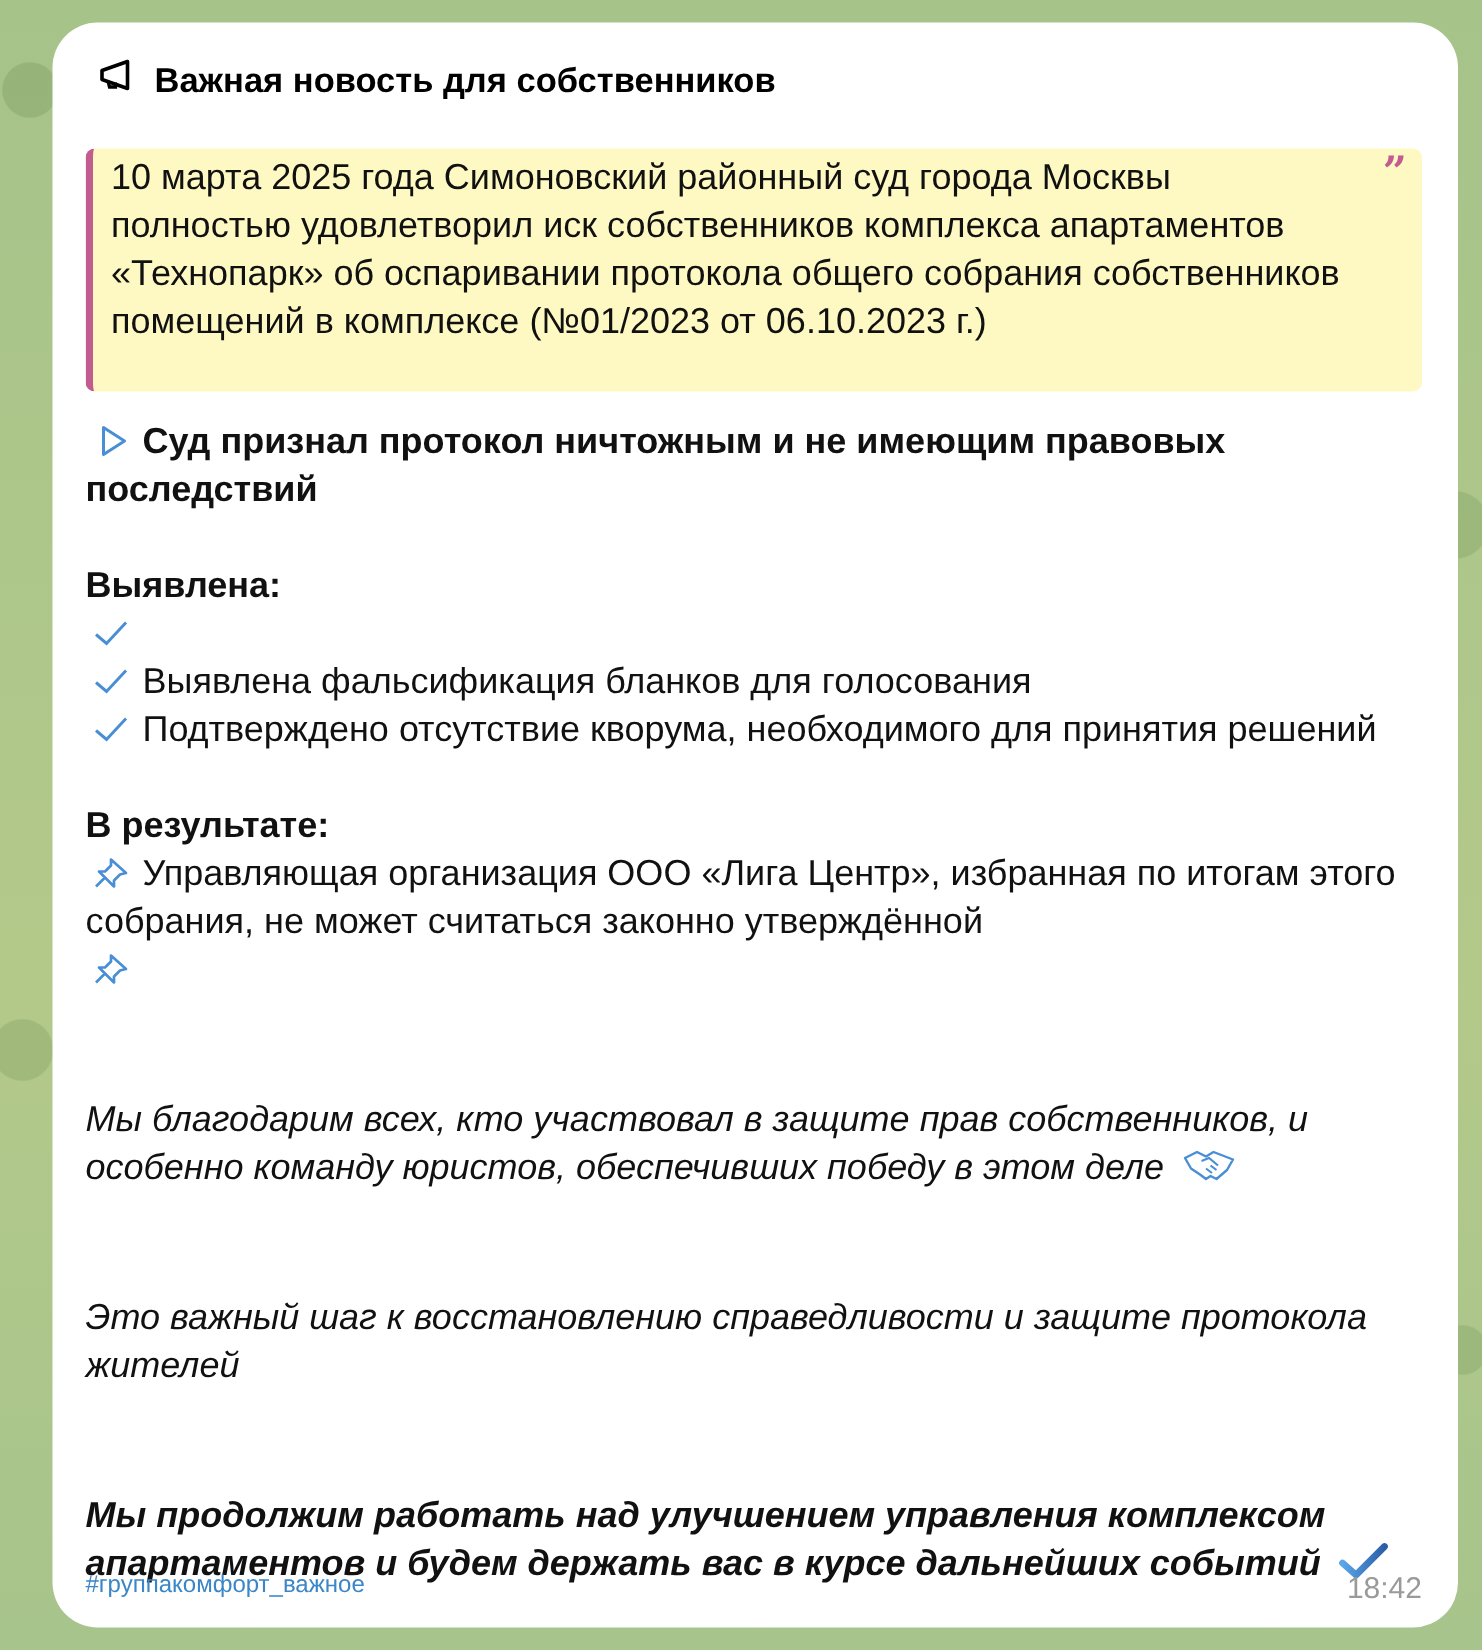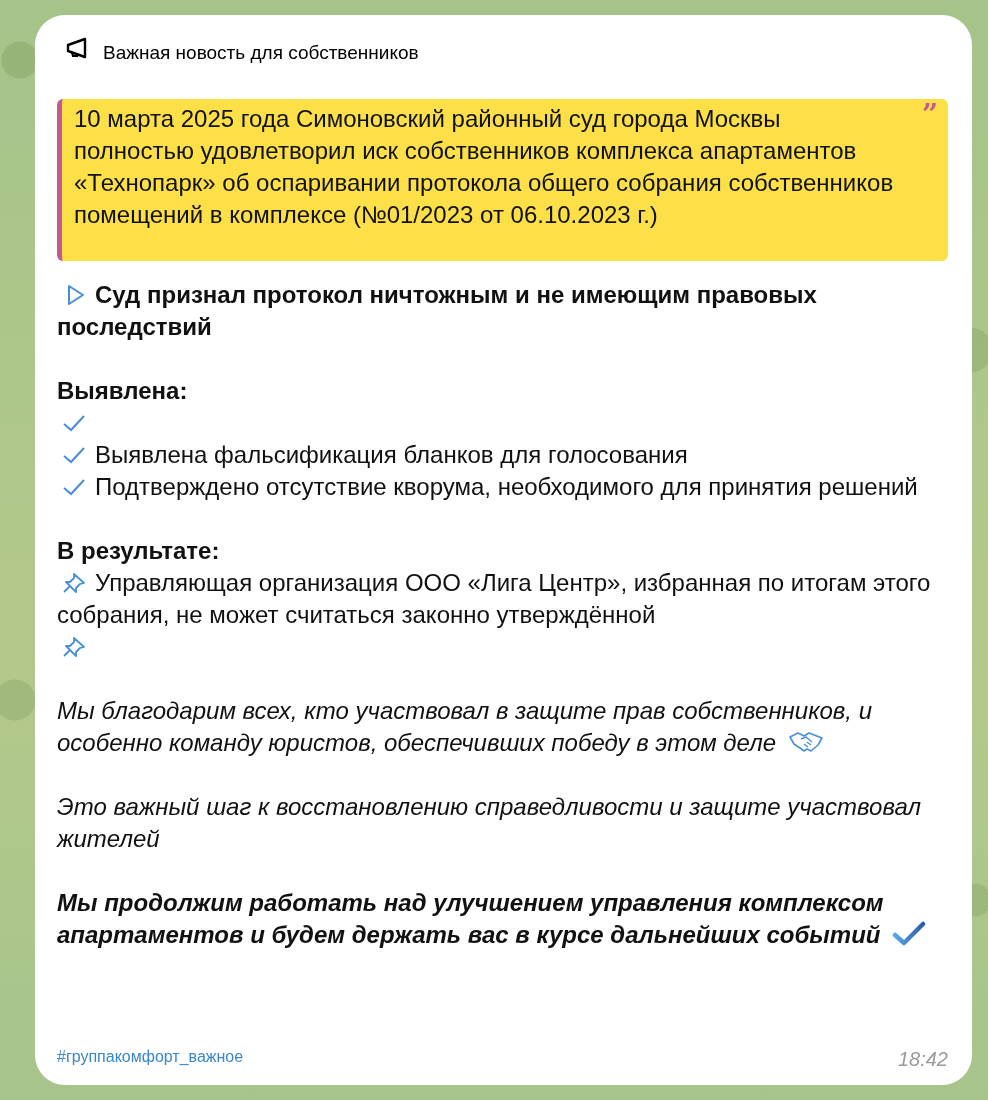--- a/index.html
+++ b/index.html
@@ -16,51 +16,51 @@
     position: relative;
   }
   .bubble {
     position: absolute; left: 35px; top: 15px; width: 937px; height: 1070px;
     background: #ffffff; border-radius: 30px;
     box-sizing: border-box; padding: 22px 24px 0 22px;
     color: #000;
   }
   .title {
     display: flex; align-items: center; gap: 12px;
-    font-weight: normal; font-size: 19px; line-height: 32px;
+    font-weight: bold; font-size: 23px; line-height: 32px;
     margin-left: 8px; height: 32px;
   }
   .title svg { width: 26px; height: 22px; }
   .quote {
     margin-top: 30px; position: relative;
-    background: #fde047; border-radius: 6px;
+    background: #fef9c3; border-radius: 6px;
     border-left: 5px solid #c45b90;
     padding: 4px 50px 6px 12px;
     font-size: 24px; line-height: 32px; color: #111;
     height: 162px; box-sizing: border-box;
   }
   .quote-mark {
     position: absolute; right: 10px; top: 2px;
     color: #c45b90; font-weight: bold; font-size: 28px; line-height: 28px;
     font-family: "DejaVu Serif", serif;
   }
   .text { font-size: 24px; line-height: 32px; color: #111; }
   .bold { font-weight: bold; }
-  .italic { font-style: italic; }
+  .italic { font-style: italic; margin-top: 36px; }
   .gap { height: 32px; }
   .ic { display: inline-block; width: 26px; height: 22px; vertical-align: -3px; margin-left: 4px; margin-right: 8px; }
   .ic svg { width: 100%; height: 100%; }
   .emoji { display: inline-block; width: 38px; height: 26px; vertical-align: -4px; margin-left: 4px; }
   .emoji svg { width: 100%; height: 100%; }
   .footer {
     position: absolute; left: 22px; right: 24px; bottom: 12px;
     display: flex; justify-content: space-between; align-items: flex-end;
   }
   .hashtag { color: #3a86c8; font-size: 16px; line-height: 32px; cursor: pointer; }
-  .time { color: #9a9a9a; font-size: 20px; font-style: italic; line-height: 28px; }
+  .time { color: #9a9a9a; font-size: 20px; line-height: 28px; }
 </style>
 </head>
 <body>
 
 <div class="bubble">
   <div class="title">
     <span>
       <svg viewBox="0 0 26 22">
           <path d="M3 8 L20 2 L20 20 L3 14 Z" fill="none" stroke="#000" stroke-width="2.4" stroke-linejoin="round"></path>
           <path d="M7 15 L8 19 L12 19 L12 16" fill="none" stroke="#000" stroke-width="2.2"></path>
@@ -122,21 +122,21 @@
     <span class="emoji">
       <svg viewBox="0 0 38 26">
           <path d="M3 8 L11 4 L17 7 L22 4 L35 9 L31 16 L24 22 L20 20 L17 22 L13 19 L7 15 Z" fill="none" stroke="#4a8fd6" stroke-width="1.6" stroke-linejoin="round"></path>
           <path d="M14 10 L19 8 L25 13 M17 15 L21 18 M20 13 L24 16" fill="none" stroke="#4a8fd6" stroke-width="1.4"></path>
         </svg>
     </span>
   </div>
 
   <div class="gap"></div>
 
-  <div class="text italic">Это важный шаг к восстановлению справедливости и защите участвовал жителей</div>
+  <div class="text italic">Это важный шаг к восстановлению справедливости и защите протокола жителей</div>
 
   <div class="gap"></div>
 
   <div class="text italic bold">
     <span>Мы продолжим работать над улучшением управления комплексом апартаментов и будем держать вас в курсе дальнейших событий</span>
     <span class="emoji" style="width:36px;">
       <svg viewBox="0 0 36 26">
           <defs>
             <linearGradient id="cg" x1="0" y1="0" x2="1" y2="0">
               <stop offset="0" stop-color="#5aa6e8"></stop>

